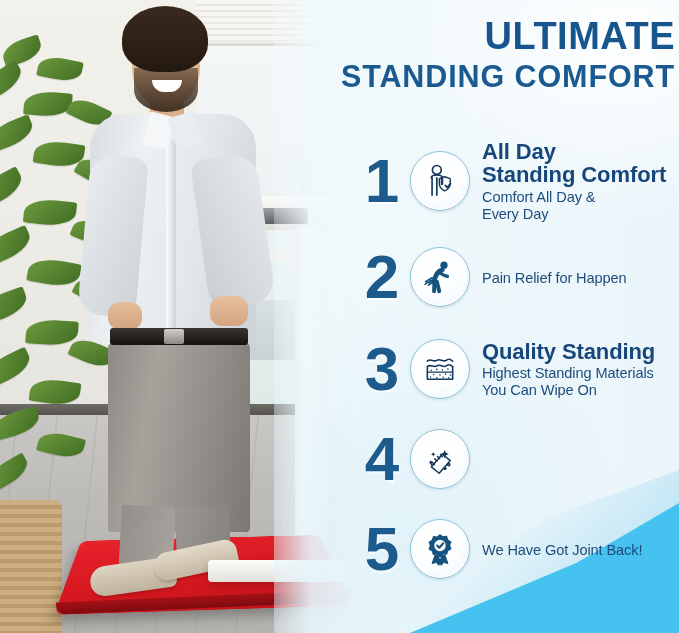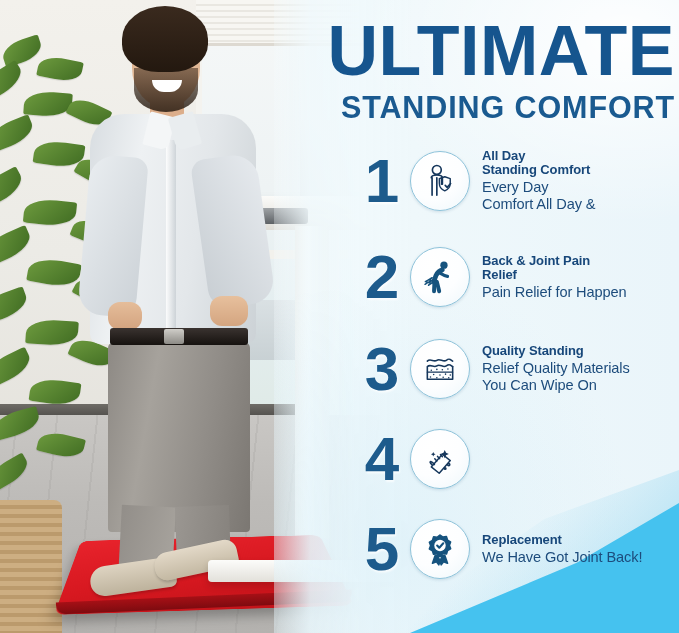--- a/index.html
+++ b/index.html
@@ -260,21 +260,21 @@
   .wedge-soft {
     position:absolute; left:380px; top:470px; width:299px; height:163px;
     background:linear-gradient(135deg, rgba(130,208,238,0) 40%, rgba(130,208,238,.35) 70%, rgba(110,200,236,.45) 100%);
     clip-path:polygon(100% 0%, 100% 100%, 0% 100%, 55% 30%);
     pointer-events:none;
   }
 
   
   .headline { position:absolute; left:290px; top:18px; width:385px; }
   .headline .l1 {
-    font-size:70px; font-weight:700; letter-spacing:.5px;
+    font-size:38px; font-weight:700; letter-spacing:.5px;
     color:#16558e; line-height:.96; text-align:right;
     white-space:nowrap;
   }
   .headline .l2 {
     font-size:30.5px; font-weight:700; letter-spacing:.9px;
     color:#1a5a90; line-height:1.22; text-align:right;
     white-space:nowrap; margin-top:4px;
   }
 
   
@@ -300,21 +300,21 @@
     background:radial-gradient(circle at 36% 30%, #ffffff 0%, #fdfeff 52%, #eef7fb 100%);
     border:1.4px solid #8fc3da;
     display:flex; align-items:center; justify-content:center;
     box-shadow:0 1px 3px rgba(30,80,120,.16);
     margin-right:12px;
   }
   .icon-circle svg { width:38px; height:38px; display:block; }
 
   .ftext { flex:1 1 auto; min-width:0; }
   .ftitle {
-    font-size:13px; font-weight:700; color:#17477a;
+    font-size:22px; font-weight:700; color:#17477a;
     line-height:1.08; letter-spacing:-.1px;
   }
   .fsub {
     font-size:14.6px; font-weight:400; color:#1d4c7c;
     line-height:1.14; margin-top:2px; letter-spacing:-.1px;
   }
 </style>
 </head>
 <body>
 
@@ -416,44 +416,40 @@
           <path d="M31 22l8-2.6 8 2.6v7c0 6-4.3 9.6-8 11-3.7-1.4-8-5-8-11z" transform="translate(-3.5,2) scale(0.86)"></path>
           <path d="M30.6 29.6l2.4 2.4 4.4-4.8"></path>
         </svg>
       </div>
       <div class="ftext">
         <div class="ftitle">
           <div>All Day</div>
           <div>Standing Comfort</div>
         </div>
         <div class="fsub">
+          <div>Comfort All Day &amp;</div>
           <div>Every Day</div>
-          <div>Comfort All Day &amp;</div>
         </div>
       </div>
     </div>
 
     <div class="feature">
       <div class="num">2</div>
       <div class="icon-circle">
         <svg viewBox="0 0 48 48" fill="#16537e" stroke="#16537e" stroke-width="2" stroke-linecap="round" stroke-linejoin="round">
           <circle cx="29" cy="9" r="4.6" stroke="none"></circle>
           <path d="M27 15c-4 1-6.5 3.5-8 7l-3 8" stroke-width="6" fill="none"></path>
           <path d="M17 29l-0.5 13" stroke-width="5" fill="none"></path>
           <path d="M20 30l3 12" stroke-width="5" fill="none"></path>
           <path d="M24 19c3 1.8 6 3.6 9.5 4.2" stroke-width="4" fill="none"></path>
           <path d="M14 25l-4 2.4 3.4 1-4 2.6 3.6.9-3.4 2.4" stroke-width="2.1" fill="none"></path>
           <path d="M9.5 27.6l-4 2.2 3.2 1-3.6 2.4" stroke-width="1.9" fill="none"></path>
         </svg>
       </div>
       <div class="ftext">
-        <div class="ftitle">
-          <div>Back &amp; Joint Pain</div>
-          <div>Relief</div>
-        </div>
         <div class="fsub">
           <div>Pain Relief for Happen</div>
         </div>
       </div>
     </div>
 
     <div class="feature">
       <div class="num">3</div>
       <div class="icon-circle">
         <svg viewBox="0 0 48 48" fill="none" stroke="#16375c" stroke-width="2" stroke-linecap="round" stroke-linejoin="round">
@@ -475,21 +471,21 @@
             <circle cx="28" cy="34.5" r="1"></circle>
               <circle cx="35" cy="35" r="1"></circle>
           </g>
         </svg>
       </div>
       <div class="ftext">
         <div class="ftitle">
           <div>Quality Standing</div>
         </div>
         <div class="fsub">
-          <div>Relief Quality Materials</div>
+          <div>Highest Standing Materials</div>
           <div>You Can Wipe On</div>
         </div>
       </div>
     </div>
 
     <div class="feature">
       <div class="num">4</div>
       <div class="icon-circle">
         <svg viewBox="0 0 48 48" fill="none" stroke="#16375c" stroke-width="1.9" stroke-linecap="round" stroke-linejoin="round">
           <path d="M13 34l14-16 10 8-14 16z"></path>
@@ -508,21 +504,20 @@
       <div class="icon-circle">
         <svg viewBox="0 0 48 48" fill="none" stroke="#16537e" stroke-width="2" stroke-linecap="round" stroke-linejoin="round">
           <path d="M18 32l-3.5 10 5-2 3 4 4-11zM30 32l3.5 10-5-2-3 4-4-11z" fill="#16537e" stroke="#16537e"></path>
           <path d="M24 6.5l3.6 2.7 4.4-.6 1.4 4.3 3.8 2.3-1.6 4.2 1.6 4.2-3.8 2.3-1.4 4.3-4.4-.6L24 32.6l-3.6-2.7-4.4.6-1.4-4.3-3.8-2.3 1.6-4.2-1.6-4.2 3.8-2.3 1.4-4.3 4.4.6z" fill="#16537e" stroke="#16537e" stroke-width="2.4"></path>
           <circle cx="24" cy="19.5" r="7.2" fill="#ffffff" stroke="none"></circle>
           <path d="M20.4 19.6l2.7 2.8 5-5.6" stroke="#16537e" stroke-width="2.6"></path>
         </svg>
       </div>
       <div class="ftext">
         <div class="ftitle">
-          <div>Replacement</div>
         </div>
         <div class="fsub">
           <div>We Have Got Joint Back!</div>
         </div>
       </div>
     </div>
 
   </div>
 </div>
 

